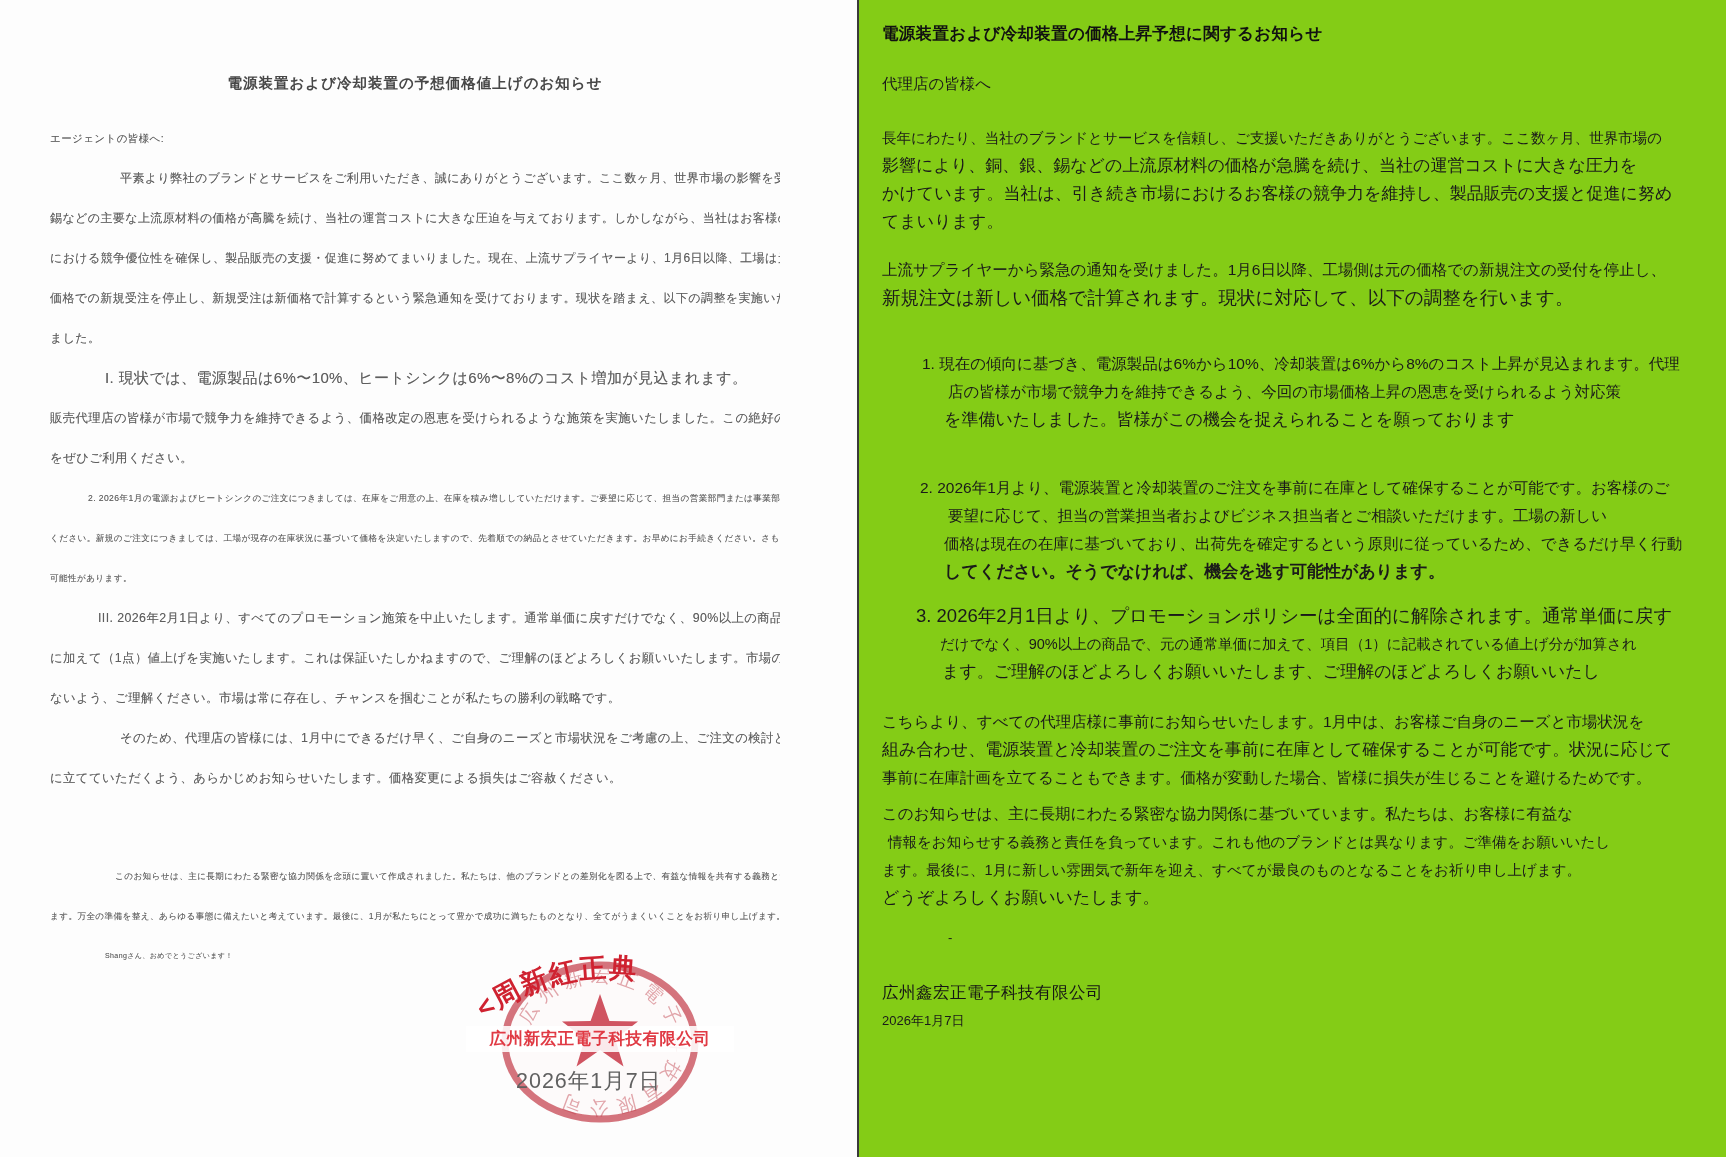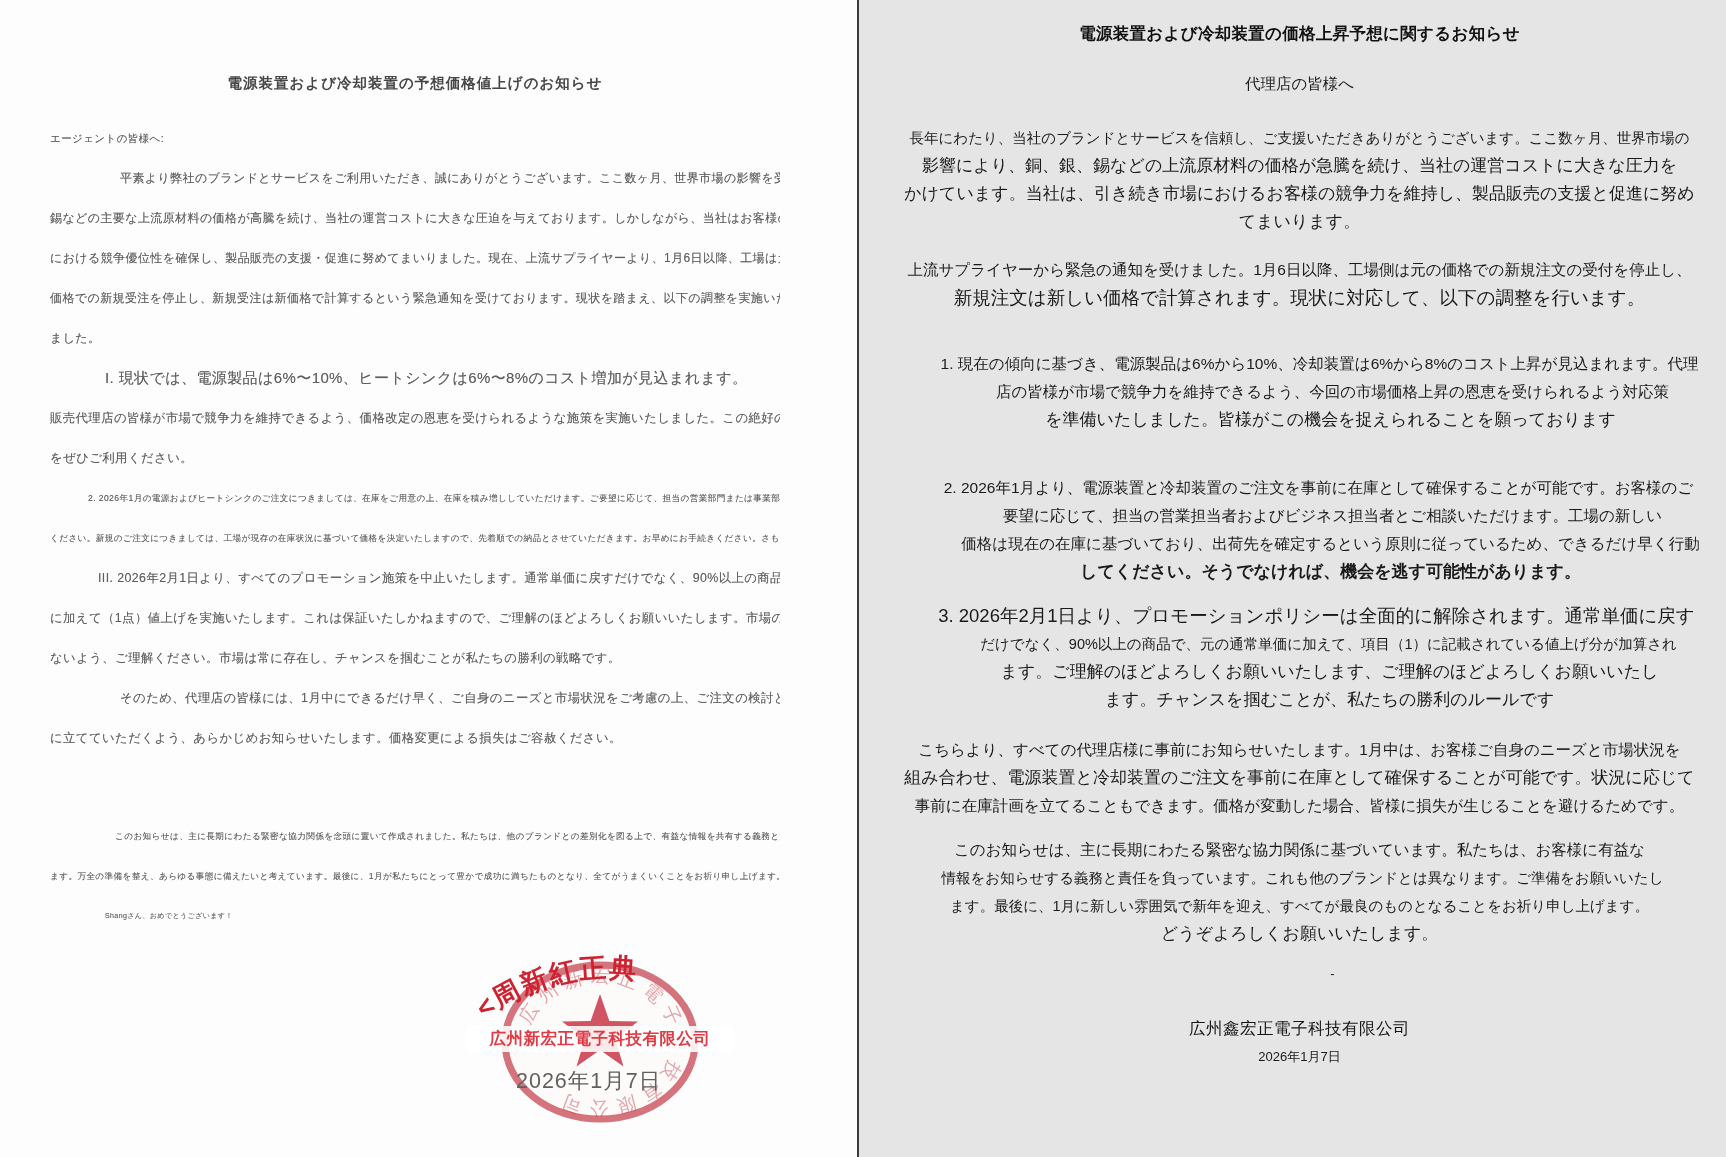--- a/index.html
+++ b/index.html
@@ -35,21 +35,21 @@
     font-size:16.5px;font-weight:600;color:#e03a44;letter-spacing:0.5px;
     background:rgba(255,255,255,0.88);padding:2px 0;
   }
   .stamp-date{
     position:absolute;left:46px;top:126px;font-size:21.5px;color:#606060;
     letter-spacing:1px;
   }
   
   .divider{position:absolute;left:857px;top:0;width:2px;height:1157px;background:#3a3a3a;}
   
-  .page-right{position:absolute;left:859px;top:0;width:867px;height:1157px;background:#e5e5e5;text-align:center;}
+  .page-right{position:absolute;left:859px;top:0;width:867px;height:1157px;background:#84cc16;}
   .page-right .content{position:absolute;left:23px;top:20px;width:835px;}
   .r-title{
     margin:0;font-size:16.5px;font-weight:600;color:#111111;line-height:26px;
     letter-spacing:0.3px;white-space:nowrap;
   }
   .page-right .line{
     line-height:28px;white-space:nowrap;color:#1a1a1a;overflow:hidden;
   }
   .rs{font-size:14.5px;}
   .rm{font-size:15.5px;}
@@ -72,20 +72,21 @@
           <div class="line lb" style="padding-left: 70px;">平素より弊社のブランドとサービスをご利用いただき、誠にありがとうございます。ここ数ヶ月、世界市場の影響を受け、銅、銀、</div>
           <div class="line lb">錫などの主要な上流原材料の価格が高騰を続け、当社の運営コストに大きな圧迫を与えております。しかしながら、当社はお客様の市場</div>
           <div class="line lb">における競争優位性を確保し、製品販売の支援・促進に努めてまいりました。現在、上流サプライヤーより、1月6日以降、工場は元の</div>
           <div class="line lb">価格での新規受注を停止し、新規受注は新価格で計算するという緊急通知を受けております。現状を踏まえ、以下の調整を実施いたし</div>
           <div class="line lb">ました。</div>
           <div class="line lh" style="padding-left: 55px;">I. 現状では、電源製品は6%〜10%、ヒートシンクは6%〜8%のコスト増加が見込まれます。</div>
           <div class="line lb2">販売代理店の皆様が市場で競争力を維持できるよう、価格改定の恩恵を受けられるような施策を実施いたしました。この絶好の機会</div>
           <div class="line lb2">をぜひご利用ください。</div>
           <div class="line ls" style="padding-left: 38px;">2. 2026年1月の電源およびヒートシンクのご注文につきましては、在庫をご用意の上、在庫を積み増ししていただけます。ご要望に応じて、担当の営業部門または事業部門までお気軽にご相談</div>
           <div class="line ls">ください。新規のご注文につきましては、工場が現存の在庫状況に基づいて価格を決定いたしますので、先着順での納品とさせていただきます。お早めにお手続きください。さもないと、絶好の機会を逃してしまう</div>
+          <div class="line ls">可能性があります。</div>
           <div class="line lb2" style="padding-left: 48px;">III. 2026年2月1日より、すべてのプロモーション施策を中止いたします。通常単価に戻すだけでなく、90%以上の商品において、通常単価</div>
           <div class="line lb2">に加えて（1点）値上げを実施いたします。これは保証いたしかねますので、ご理解のほどよろしくお願いいたします。市場の不況に左右され</div>
           <div class="line lb2">ないよう、ご理解ください。市場は常に存在し、チャンスを掴むことが私たちの勝利の戦略です。</div>
           <div class="line lb2" style="padding-left: 70px;">そのため、代理店の皆様には、1月中にできるだけ早く、ご自身のニーズと市場状況をご考慮の上、ご注文の検討と在庫計画を事前</div>
           <div class="line lb2">に立てていただくよう、あらかじめお知らせいたします。価格変更による損失はご容赦ください。</div>
           <div class="line ls" style="padding-left: 65px; margin-top: 58px;">このお知らせは、主に長期にわたる緊密な協力関係を念頭に置いて作成されました。私たちは、他のブランドとの差別化を図る上で、有益な情報を共有する義務と責任を負ってい</div>
           <div class="line ls">ます。万全の準備を整え、あらゆる事態に備えたいと考えています。最後に、1月が私たちにとって豊かで成功に満ちたものとなり、全てがうまくいくことをお祈り申し上げます。</div>
           <div class="line lf" style="padding-left: 55px;">Shangさん、おめでとうございます！</div>
         </div>
     </div>
@@ -124,25 +125,24 @@
           <div class="line rm" style="padding-left: 40px; margin-top: 38px;">1. 現在の傾向に基づき、電源製品は6%から10%、冷却装置は6%から8%のコスト上昇が見込まれます。代理</div>
           <div class="line rm" style="padding-left: 66px;">店の皆様が市場で競争力を維持できるよう、今回の市場価格上昇の恩恵を受けられるよう対応策</div>
           <div class="line rl" style="padding-left: 62px;">を準備いたしました。皆様がこの機会を捉えられることを願っております</div>
           <div class="line rm" style="padding-left: 38px; margin-top: 40px;">2. 2026年1月より、電源装置と冷却装置のご注文を事前に在庫として確保することが可能です。お客様のご</div>
           <div class="line rm" style="padding-left: 66px;">要望に応じて、担当の営業担当者およびビジネス担当者とご相談いただけます。工場の新しい</div>
           <div class="line rm" style="padding-left: 62px;">価格は現在の在庫に基づいており、出荷先を確定するという原則に従っているため、できるだけ早く行動</div>
           <div class="line rl" style="padding-left: 62px; font-weight: bold;">してください。そうでなければ、機会を逃す可能性があります。</div>
           <div class="line rx" style="padding-left: 34px; margin-top: 16px;">3. 2026年2月1日より、プロモーションポリシーは全面的に解除されます。通常単価に戻す</div>
           <div class="line rs" style="padding-left: 58px;">だけでなく、90%以上の商品で、元の通常単価に加えて、項目（1）に記載されている値上げ分が加算され</div>
           <div class="line rl" style="padding-left: 60px;">ます。ご理解のほどよろしくお願いいたします、ご理解のほどよろしくお願いいたし</div>
-          <div class="line rl" style="padding-left: 60px;">ます。チャンスを掴むことが、私たちの勝利のルールです</div>
           <div class="line rm" style="margin-top: 22px;">こちらより、すべての代理店様に事前にお知らせいたします。1月中は、お客様ご自身のニーズと市場状況を</div>
           <div class="line rl">組み合わせ、電源装置と冷却装置のご注文を事前に在庫として確保することが可能です。状況に応じて</div>
           <div class="line rm">事前に在庫計画を立てることもできます。価格が変動した場合、皆様に損失が生じることを避けるためです。</div>
-          <div class="line rm" style="margin-top: 16px; font-family: Liberation Serif, serif;">このお知らせは、主に長期にわたる緊密な協力関係に基づいています。私たちは、お客様に有益な</div>
+          <div class="line rm" style="margin-top: 8px; font-family: Liberation Serif, serif;">このお知らせは、主に長期にわたる緊密な協力関係に基づいています。私たちは、お客様に有益な</div>
           <div class="line rs" style="padding-left: 6px;">情報をお知らせする義務と責任を負っています。これも他のブランドとは異なります。ご準備をお願いいたし</div>
           <div class="line rs">ます。最後に、1月に新しい雰囲気で新年を迎え、すべてが最良のものとなることをお祈り申し上げます。</div>
           <div class="line rl">どうぞよろしくお願いいたします。</div>
           <div class="line rdash" style="padding-left: 66px; margin-top: 12px;">-</div>
         </div>
       <div class="sig-company">広州鑫宏正電子科技有限公司</div>
       <div class="sig-date">2026年1月7日</div>
     </div>
   </section>
 

